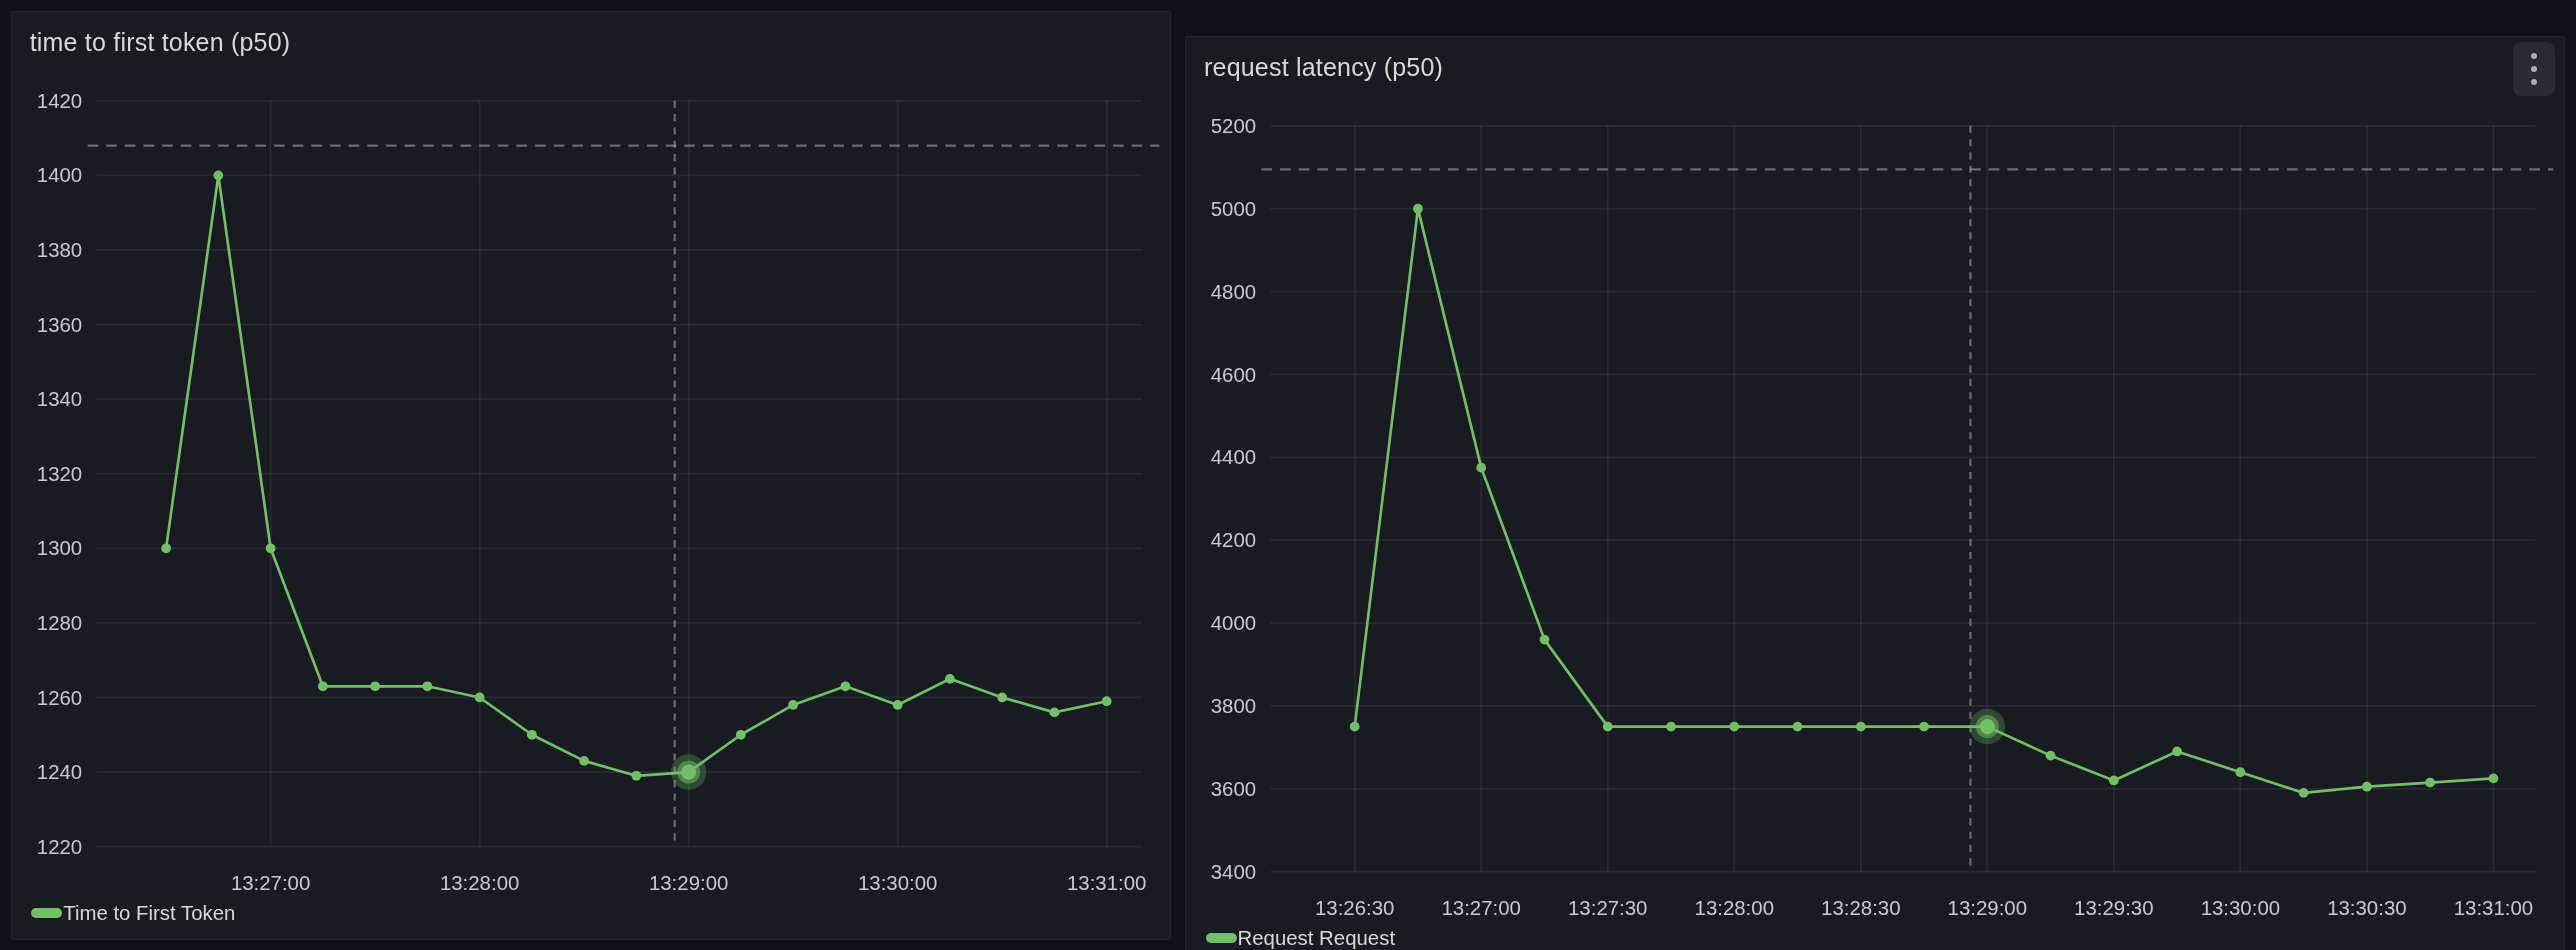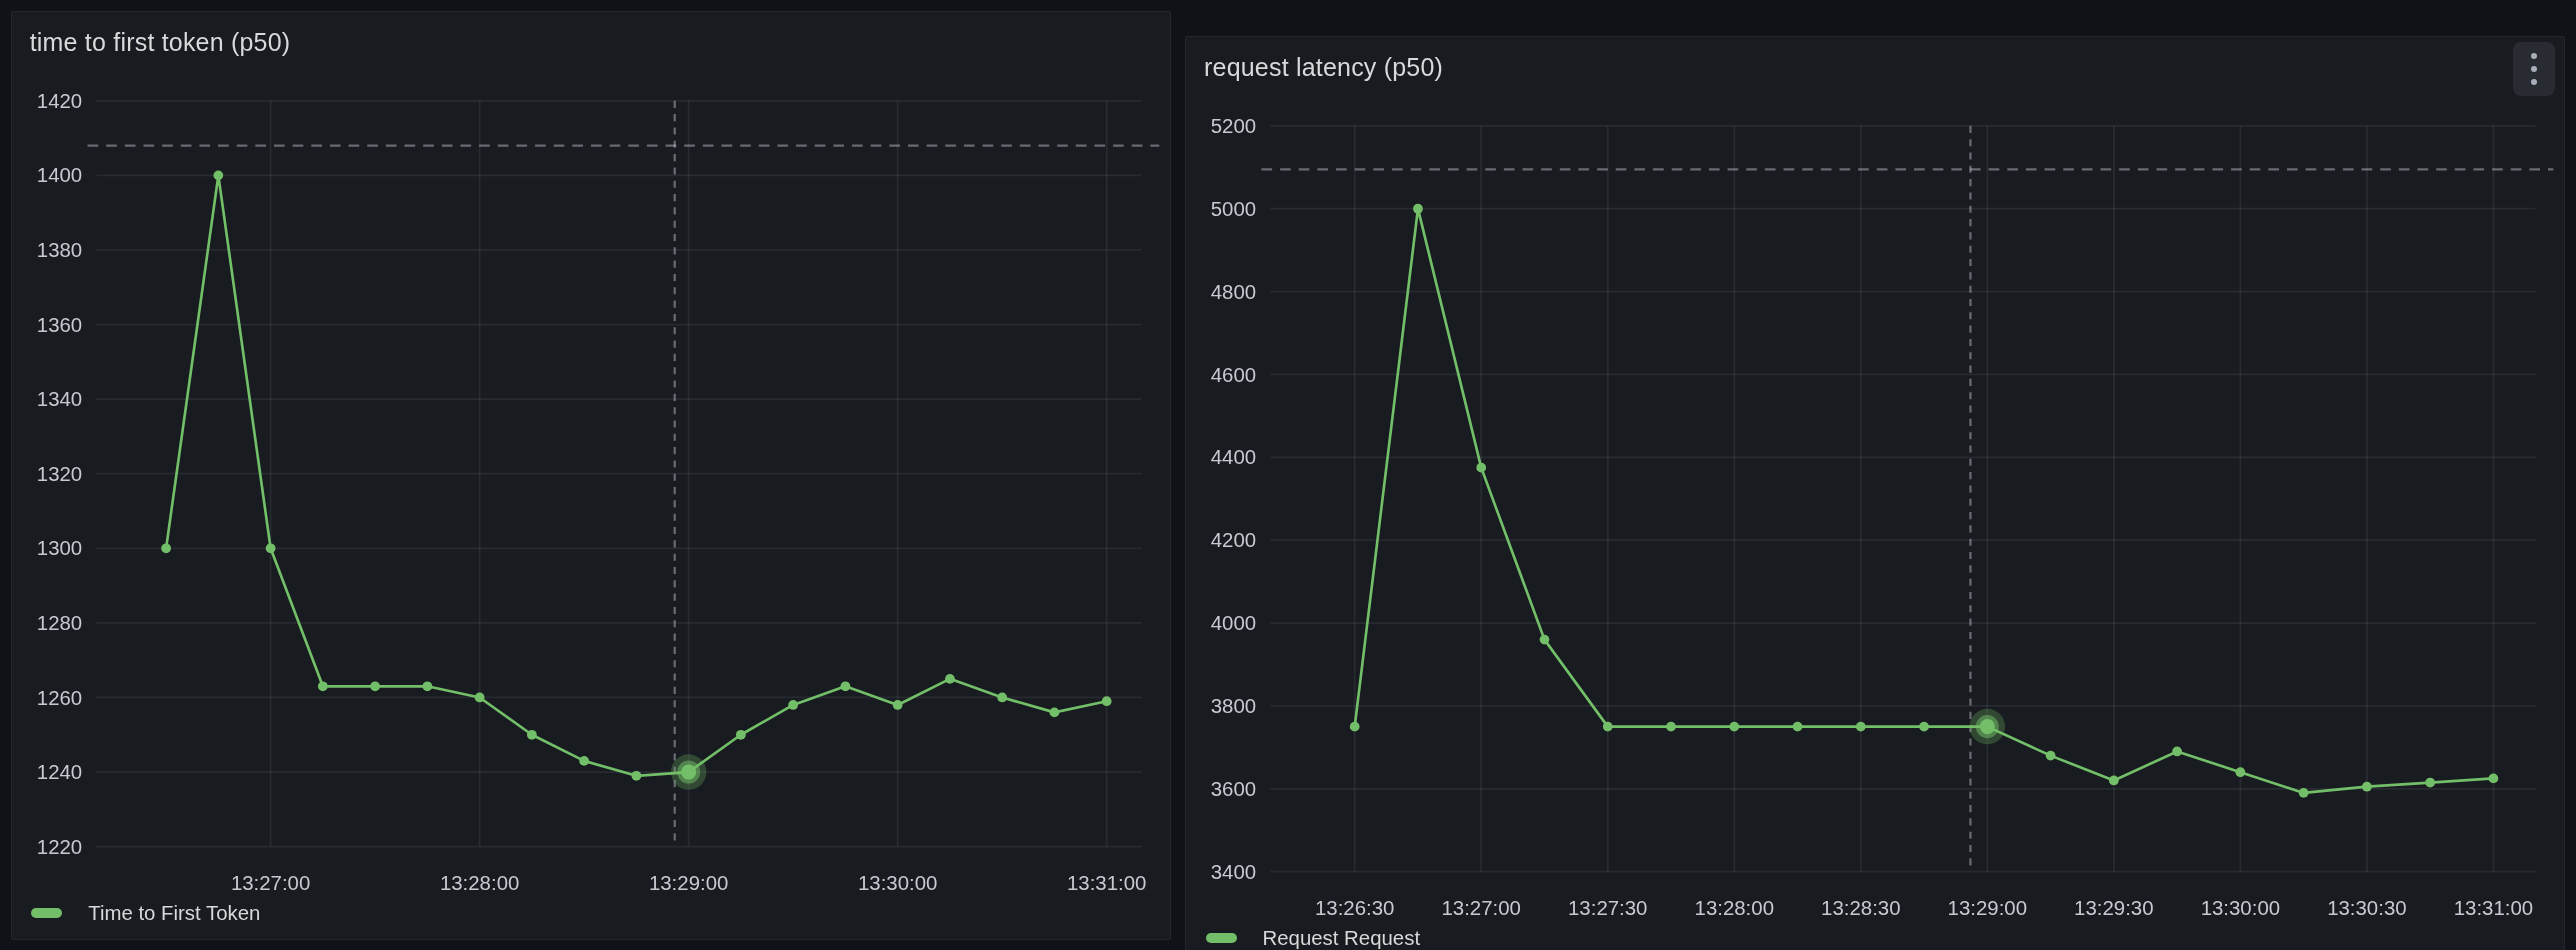--- a/index.html
+++ b/index.html
@@ -40,21 +40,21 @@
     position:absolute;
     left:19.5px;
     bottom:14px;
     display:flex;
     align-items:center;
     z-index:3;
   }
   .legend-item {
     display:flex;
     align-items:center;
-    gap:26px;
+    gap:1px;
     cursor:pointer;
     background:none; border:none;
   }
   .legend-pill {
     width:31px; height:9.8px;
     border-radius:5.3px;
     background: var(--series-green, #73bf69);
     display:inline-block;
   }
   .legend-label {

